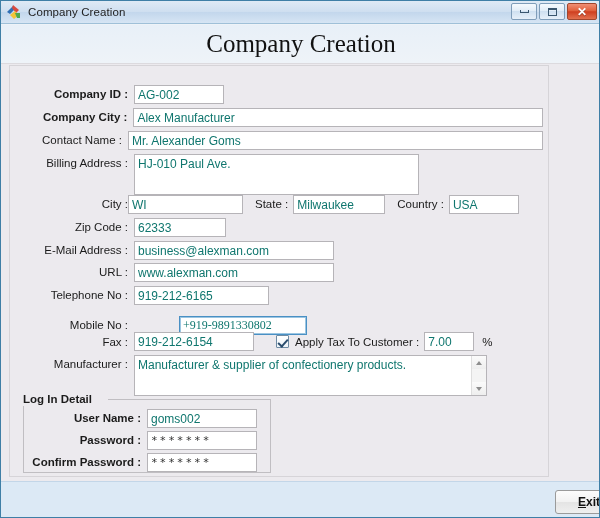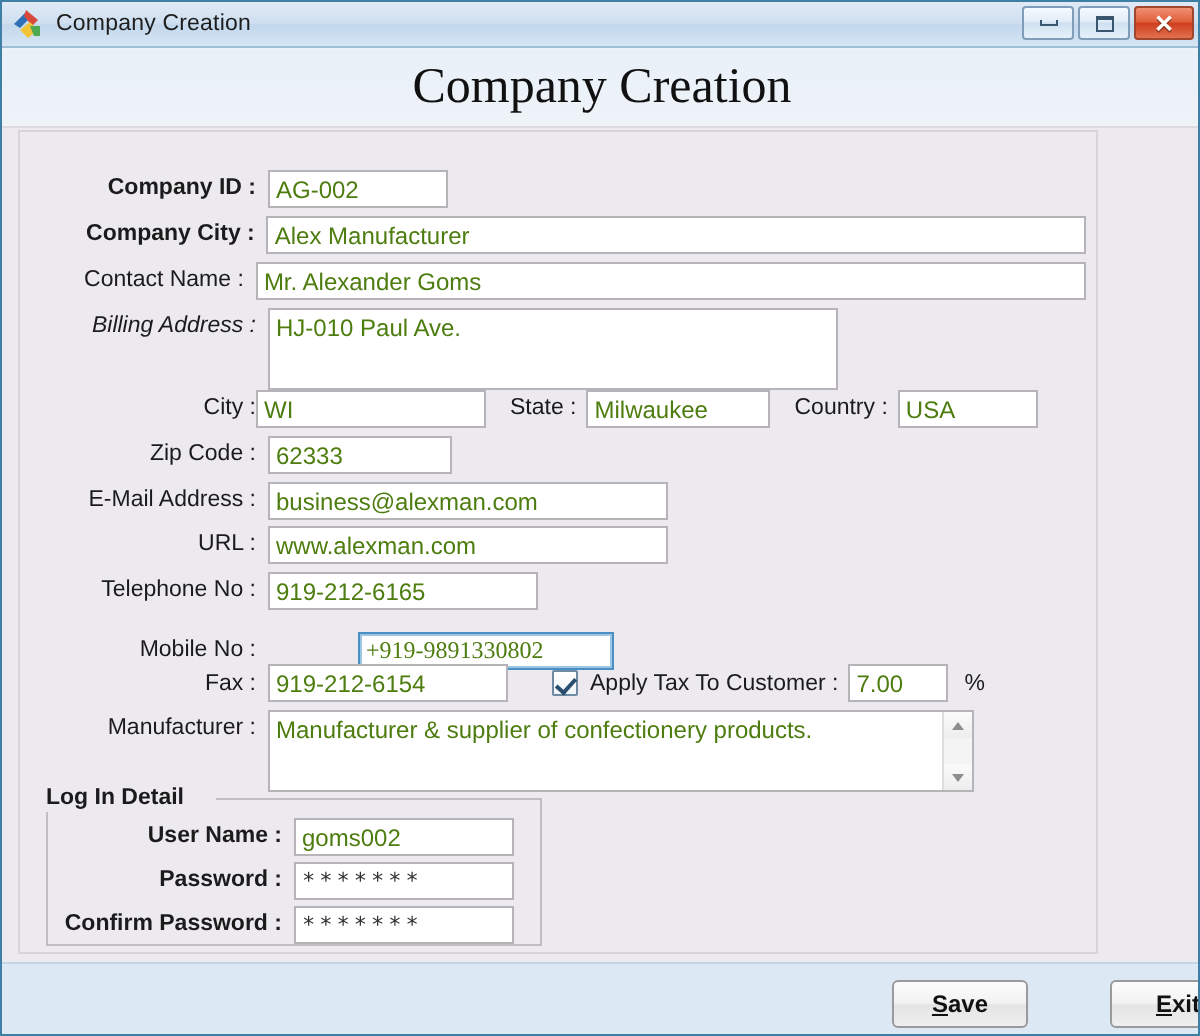--- a/index.html
+++ b/index.html
@@ -135,21 +135,21 @@
     white-space: nowrap;
     line-height: 18px;
   }
   .lbl.bold { font-weight: bold; }
   .fld {
     box-sizing: border-box;
     background: #ffffff;
     border: 1px solid #b6b4b8;
     font-family: "Liberation Sans", sans-serif;
     font-size: 12px;
-    color: #4d7c0f;
+    color: #0f766e;
     padding: 1px 3px;
     line-height: 16px;
     height: 19px;
     outline: none;
   }
   .fld.focused {
     border: 1px solid #4a90c4;
     box-shadow: 0 0 0 1px #9cc6e2 inset;
   }
   .fld.tall {
@@ -335,21 +335,21 @@
     <div class="lbl bold" style="width:105px;">Company City :</div>
     <input class="fld" style="width: 412px; margin-left: 6px;" value="Alex Manufacturer">
   </div>
 
   <div class="row" style="left:22px; top:130px; width:520px;">
     <div class="lbl" style="width:105px;">Contact Name :</div>
     <input class="fld" style="width: 440px; margin-left: 6px;" value="Mr. Alexander Goms">
   </div>
 
   <div class="row" style="left:22px; top:153px; width:400px;">
-    <div class="lbl" style="width:105px;font-style:italic;">Billing Address :</div>
+    <div class="lbl" style="width:105px;">Billing Address :</div>
     <textarea class="fld tall" style="width: 285px; margin-left: 6px;">HJ-010 Paul Ave.</textarea>
   </div>
 
   <div class="row" style="left:22px; top:194px; width:510px;">
     <div class="lbl" style="width:105px;">City :</div>
     <input class="fld" style="width: 115px; margin-left: 0;" value="WI">
     <div class="lbl" style="margin-left:12px;">State :</div>
     <input class="fld" style="width: 92px; margin-left: 5px;" value="Milwaukee">
     <div class="lbl" style="margin-left:12px;">Country :</div>
     <input class="fld" style="width: 70px; margin-left: 5px;" value="USA">
@@ -418,21 +418,18 @@
     <div class="lbl bold" style="width:110px;">Password :</div>
     <input class="fld pwd" style="width: 110px; margin-left: 6px;" value="*******">
   </div>
 
   <div class="row" style="left:30px; top:452px; width:250px;">
     <div class="lbl bold" style="width:110px;">Confirm Password :</div>
     <input class="fld pwd" style="width: 110px; margin-left: 6px;" value="*******">
   </div>
 
   <div class="footer">
-    <div class="btn" style="left:445px;">
-      <span><u>S</u><span>ave</span></span>
-    </div>
     <div class="btn" style="left:527px;margin-left:27px;">
       <span><u>E</u><span>xit</span></span>
     </div>
   </div>
 
 </div>
 
 </body></html>

